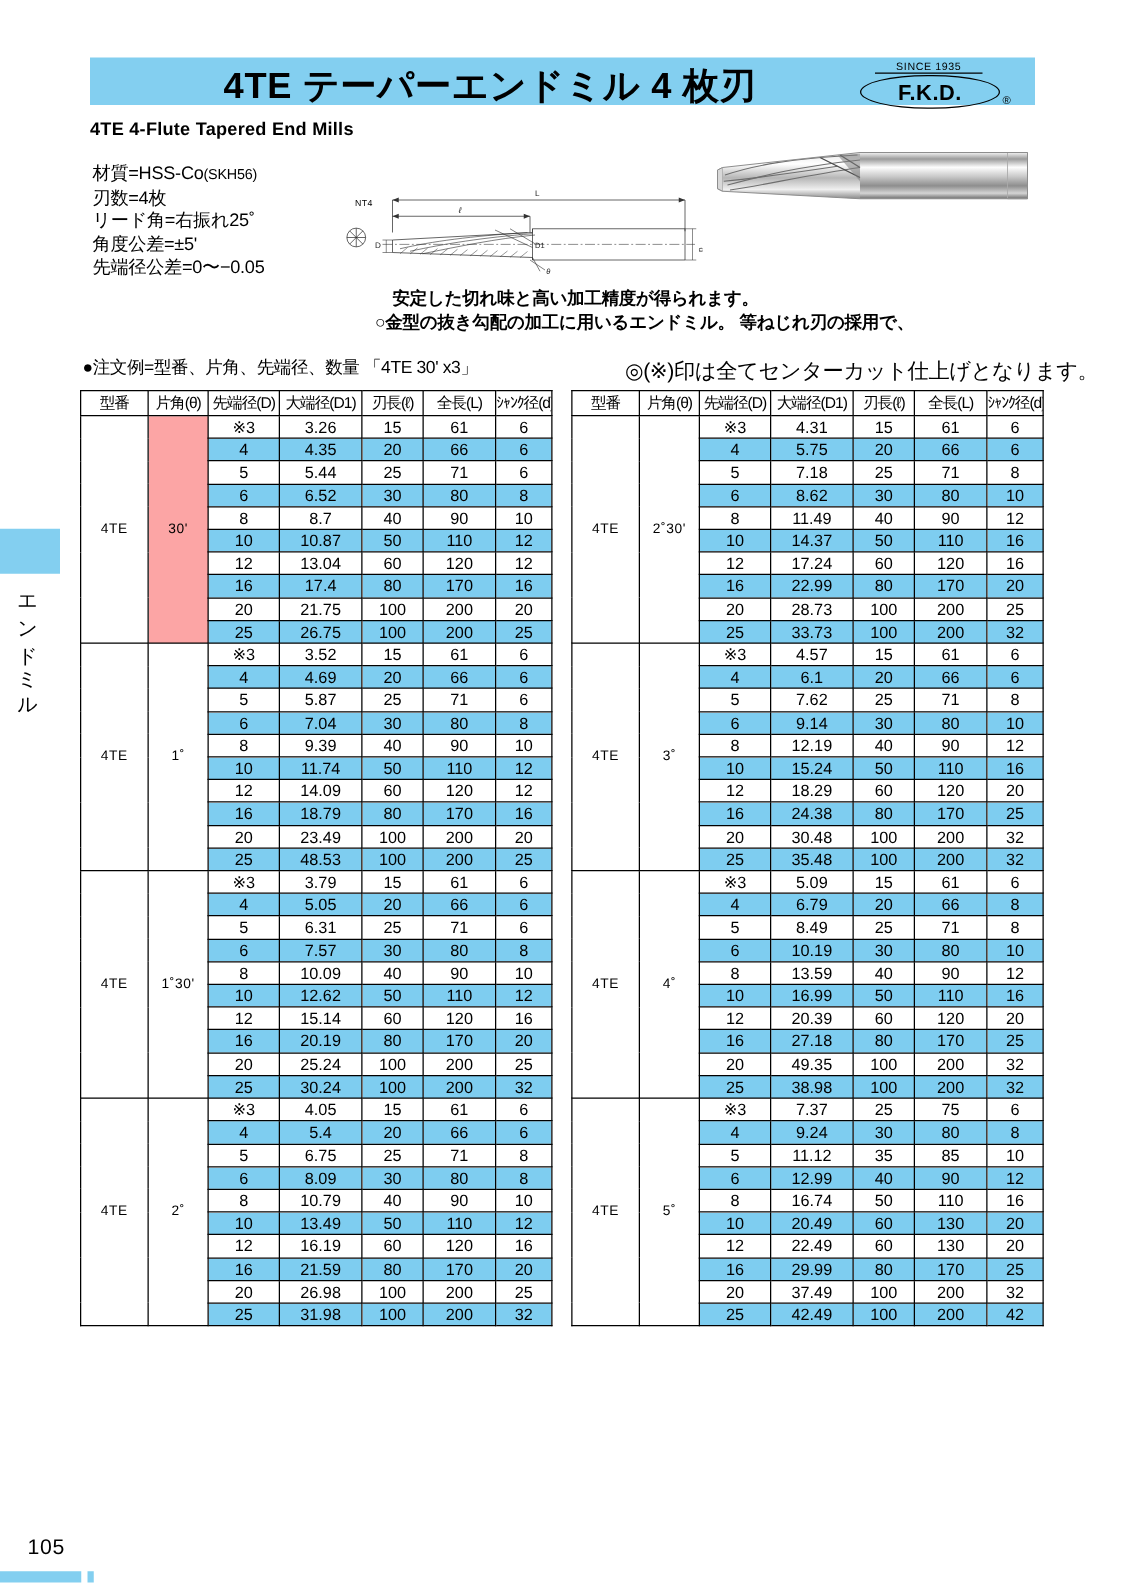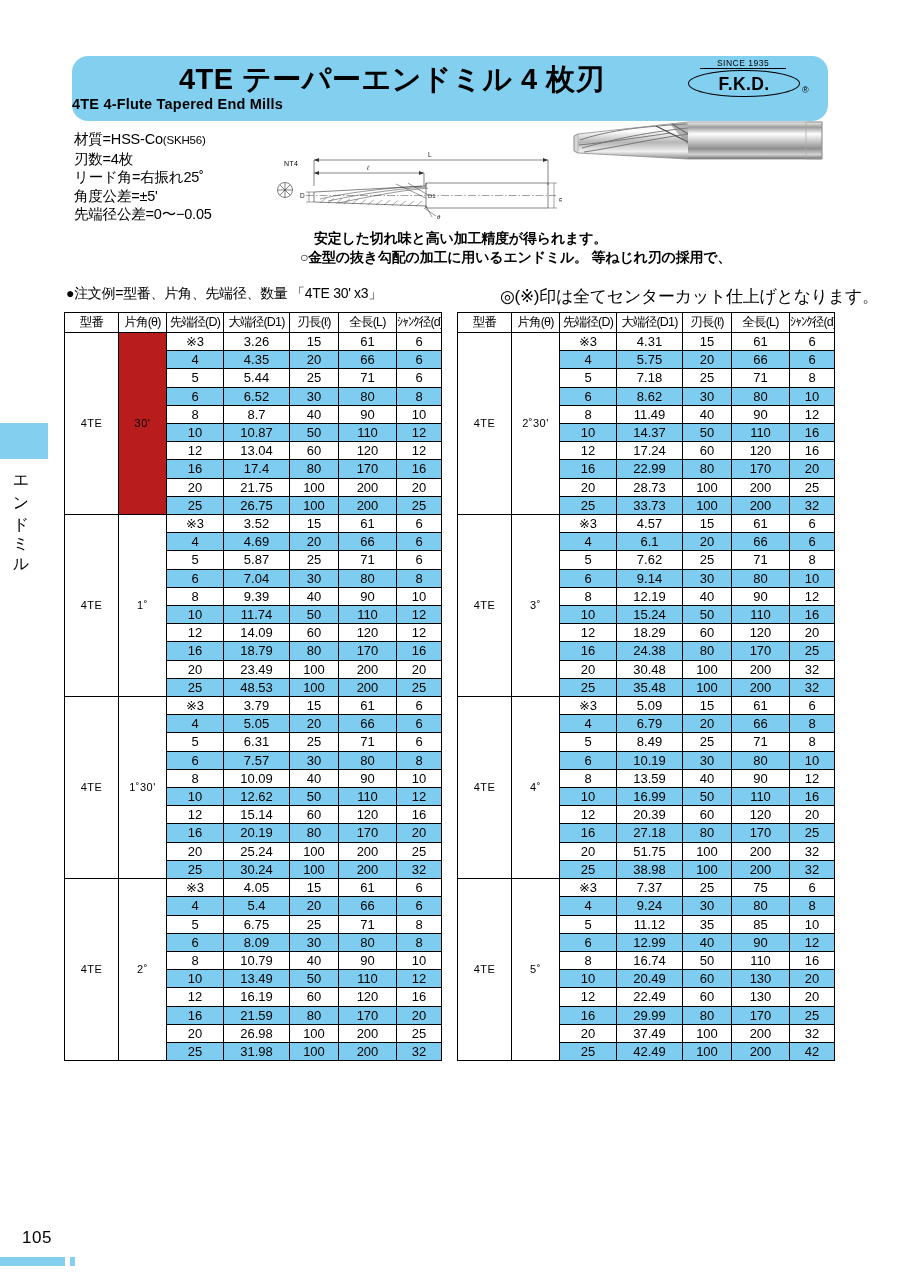--- a/index.html
+++ b/index.html
@@ -14,25 +14,24 @@
     position: relative;
     font-family: "Liberation Sans", "DejaVu Sans", sans-serif;
     color: #000;
     overflow: hidden;
   }
 
   
   #header-banner {
     position: absolute;
     left: 72px;
-    top: 56px;
+    top: 46px;
     width: 756px;
-    height: 65px;
+    height: 38px;
     background: #83cff0;
-    border-radius: 16px;
   }
   #header-title {
     position: absolute;
     left: 0;
     top: 0;
     width: 640px;
     height: 47px;
     line-height: 47px;
     text-align: center;
     font-size: 29px;
@@ -400,21 +399,21 @@
       <th class="th-narrow">先端径(D)</th>
       <th class="th-narrow">大端径(D1)</th>
       <th>刃長(ℓ)</th>
       <th>全長(L)</th>
       <th class="th-narrow">ｼｬﾝｸ径(d)</th>
     </tr>
   </thead>
   <tbody>
       <tr>
         <td class="model-cell" rowspan="10" style="background: rgb(255, 255, 255);">4TE</td>
-        <td class="angle-cell" rowspan="10" style="background: #b91c1c;">30'</td>
+        <td class="angle-cell" rowspan="10" style="background: #fca5a5;">30'</td>
         <td>※3</td>
         <td>3.26</td>
         <td>15</td>
         <td>61</td>
         <td>6</td>
       </tr>
       <tr class="row-hl">
         <td>4</td>
         <td>4.35</td>
         <td>20</td>
@@ -915,21 +914,21 @@
       </tr>
       <tr class="row-hl">
         <td>16</td>
         <td>27.18</td>
         <td>80</td>
         <td>170</td>
         <td>25</td>
       </tr>
       <tr>
         <td>20</td>
-        <td>51.75</td>
+        <td>49.35</td>
         <td>100</td>
         <td>200</td>
         <td>32</td>
       </tr>
       <tr class="row-hl block-end">
         <td>25</td>
         <td>38.98</td>
         <td>100</td>
         <td>200</td>
         <td>32</td>

